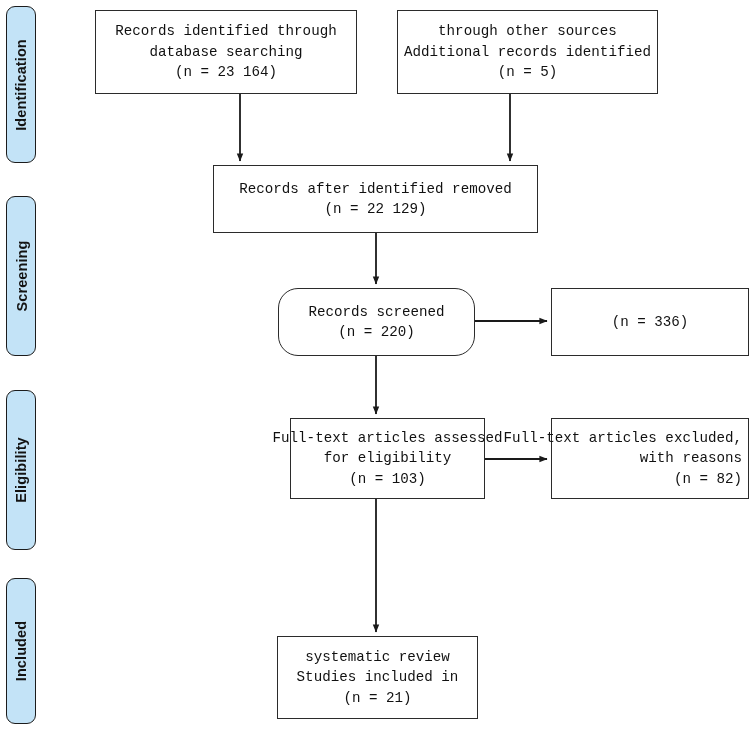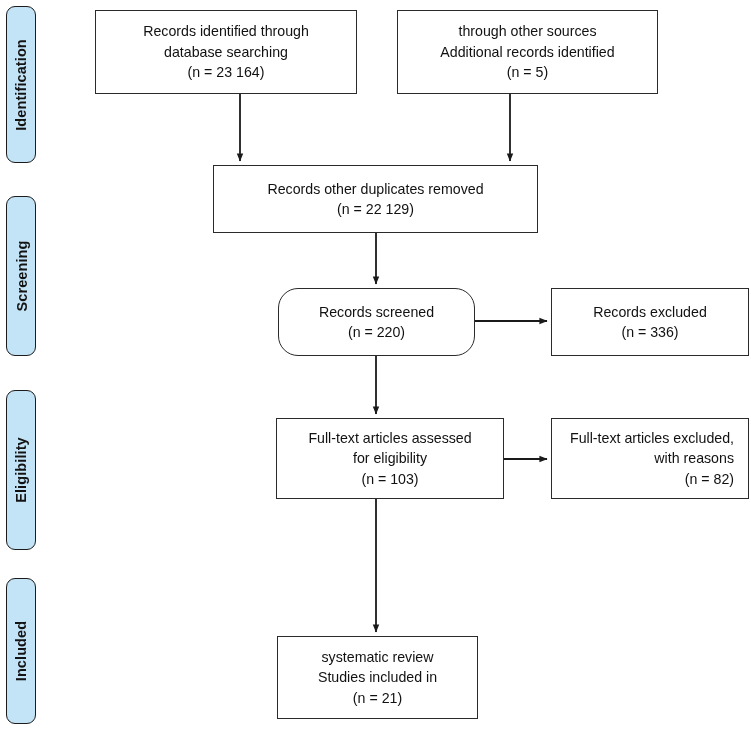--- a/index.html
+++ b/index.html
@@ -44,21 +44,22 @@
   
   .flow-box {
     position: absolute;
     box-sizing: border-box;
     background: #ffffff;
     border: 1.7px solid #2b2b2b;
     display: flex;
     flex-direction: column;
     align-items: center;
     justify-content: center;
-    padding: 2px 14px;
+    padding: 2px 6px;
+    font-family: Liberation Mono, monospace;
   }
   .flow-line {
     font-size: 14.2px;
     line-height: 1.44;
     text-align: center;
     color: #111111;
     white-space: nowrap;
   }
 
   
@@ -123,35 +124,34 @@
     <div class="flow-line">(n = 23 164)</div>
   </div>
 
   <div class="flow-box" style="left:397px; top:10px; width:261px; height:84px;">
     <div class="flow-line">through other sources</div>
     <div class="flow-line">Additional records identified</div>
     <div class="flow-line">(n = 5)</div>
   </div>
 
   <div class="flow-box" style="left:213px; top:165px; width:325px; height:68px;">
-    <div class="flow-line">Records other duplicates removed</div>
+    <div class="flow-line">Records after identified removed</div>
     <div class="flow-line">(n = 22 129)</div>
   </div>
 
   <div class="flow-box" style="left:278px; top:288px; width:197px; height:68px;border-radius:20px;">
     <div class="flow-line">Records screened</div>
     <div class="flow-line">(n = 220)</div>
   </div>
 
   <div class="flow-box" style="left:551px; top:288px; width:198px; height:68px;">
-    <div class="flow-line">Records excluded</div>
     <div class="flow-line">(n = 336)</div>
   </div>
 
-  <div class="flow-box" style="left:276px; top:418px; width:228px; height:81px;">
+  <div class="flow-box" style="left:290px; top:418px; width:195px; height:81px;">
     <div class="flow-line">Full-text articles assessed</div>
     <div class="flow-line">for eligibility</div>
     <div class="flow-line">(n = 103)</div>
   </div>
 
   <div class="flow-box" style="left:551px; top:418px; width:198px; height:81px;align-items:flex-end;">
     <div class="flow-line">Full-text articles excluded,</div>
     <div class="flow-line">with reasons</div>
     <div class="flow-line">(n = 82)</div>
   </div>

